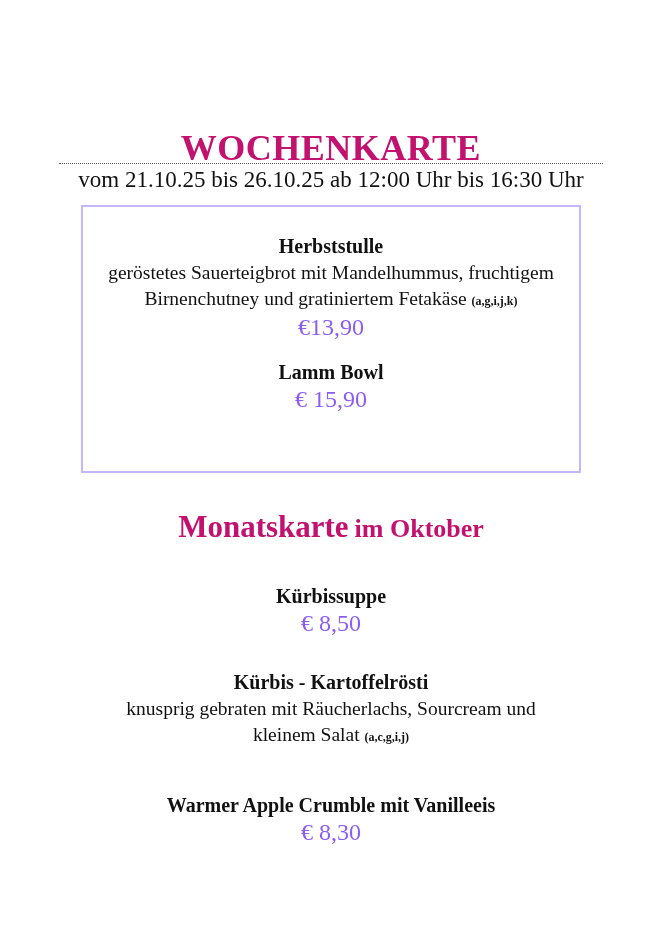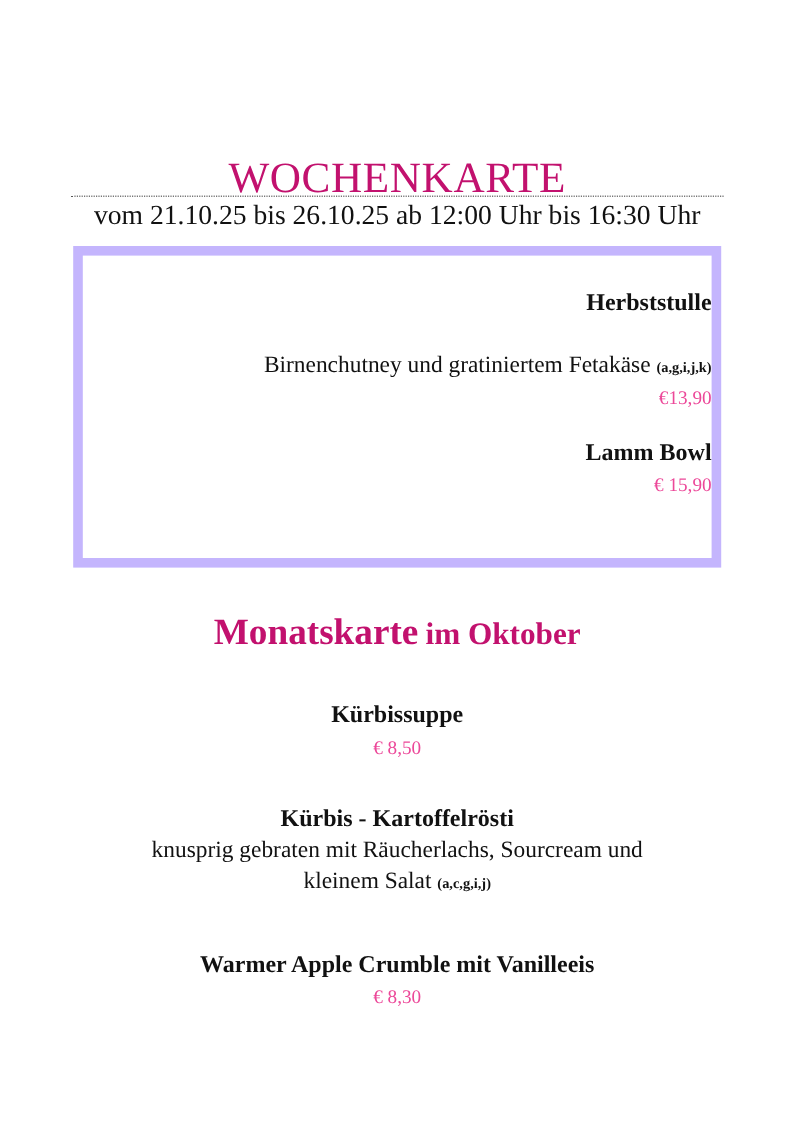--- a/index.html
+++ b/index.html
@@ -18,44 +18,43 @@
     text-align: center;
     overflow: hidden;
   }
   .header {
     padding-top: 130px;
   }
   .page-title {
     margin: 0;
     font-size: 36px;
     line-height: 36px;
-    font-weight: normal;
+    font-weight: bold;
     color: #c2116e;
     letter-spacing: 0.5px;
   }
   .dotted-line {
     width: 544px;
     margin: -3px auto 0 auto;
     border-bottom: 1px dotted #555555;
     height: 0;
   }
   .subtitle {
     margin-top: 2px;
     font-size: 23px;
     line-height: 28px;
     color: #111111;
   }
   .weekly-box {
     box-sizing: border-box;
-    width: 540px;
+    width: 500px;
     height: 268px;
     margin: 11px auto 0 auto;
-    border: 8px solid #c4b5fd;
+    border: 2px solid #c4b5fd;
     padding-top: 26px;
-    text-align: right;
   }
   .menu-item {
     margin-bottom: 18px;
   }
   .item-name {
     font-size: 20px;
     line-height: 27px;
     font-weight: bold;
     color: #111111;
   }
@@ -63,23 +62,23 @@
     font-size: 19.5px;
     line-height: 26px;
     color: #111111;
   }
   .allergens {
     font-size: 12px;
     color: #111111;
     font-weight: bold;
   }
   .item-price {
-    font-size: 16px;
+    font-size: 24px;
     line-height: 27px;
-    color: #ec4899;
+    color: #8b5cf6;
   }
   .monthly-title {
     margin: 0;
     padding-top: 36px;
     font-weight: bold;
     color: #c2116e;
   }
   .monthly-title .title-main {
     font-size: 31px;
   }
@@ -105,21 +104,21 @@
     <h1 class="page-title">WOCHENKARTE</h1>
     <div class="dotted-line"></div>
     <div class="subtitle">vom 21.10.25 bis 26.10.25 ab 12:00 Uhr bis 16:30 Uhr</div>
   </div>
 
   <div class="weekly-box">
 
     <div class="menu-item">
       <div class="item-name">Herbststulle</div>
       <div class="item-desc">
-        <br>
+        <span>geröstetes Sauerteigbrot mit Mandelhummus, fruchtigem</span><br>
         <span>Birnenchutney und gratiniertem Fetakäse</span>
         <span class="allergens">(a,g,i,j,k)</span>
       </div>
       <div class="item-price">€13,90</div>
     </div>
 
     <div class="menu-item">
       <div class="item-name">Lamm Bowl</div>
       <div class="item-price">€ 15,90</div>
     </div>

